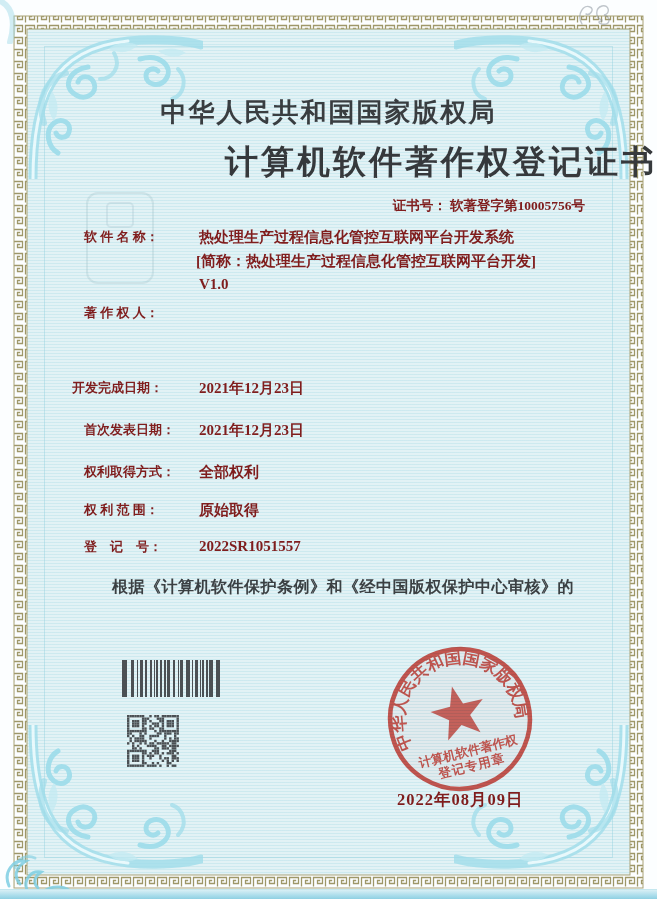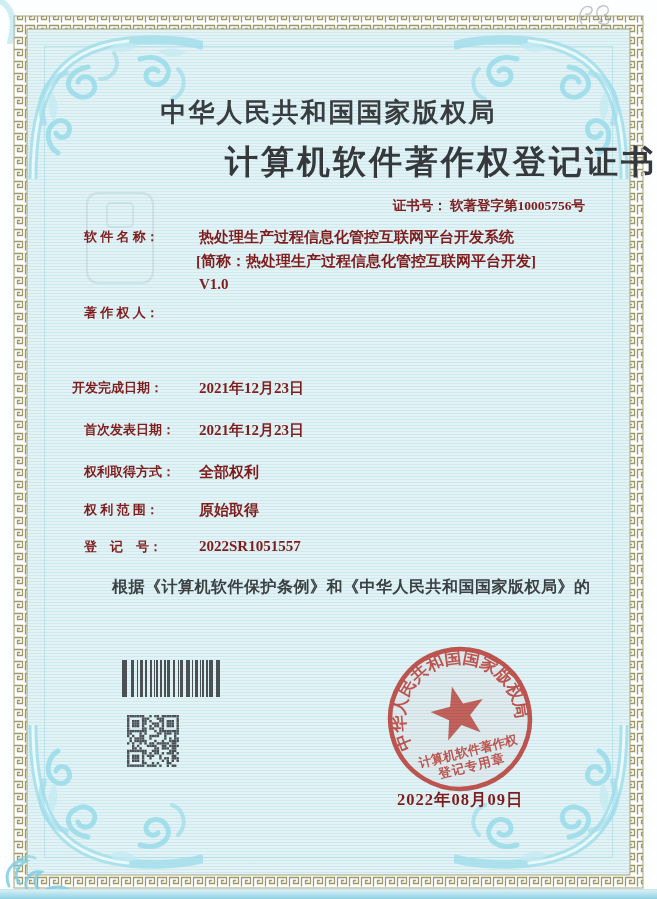--- a/index.html
+++ b/index.html
@@ -155,21 +155,21 @@
 
   <span class="t lbl" style="left:84px;top:463px">权利取得方式：</span>
   <span class="t val" style="left:199px;top:463px">全部权利</span>
 
   <span class="t lbl" style="left:84px;top:501px">权 利 范 围：</span>
   <span class="t val" style="left:199px;top:501px">原始取得</span>
 
   <span class="t lbl" style="left:84px;top:538px">登　记　号：</span>
   <span class="t val" style="left:199px;top:538px">2022SR1051557</span>
 
-  <span class="t stmt" style="left:112px;top:577px">根据《计算机软件保护条例》和《中华人民共和国国家版权局》的</span>
+  <span class="t stmt" style="left:112px;top:577px">根据《计算机软件保护条例》和《经中国版权保护中心审核》的</span>
 
   <div class="barcode">
       <i style="left: 9px; width: 3px;"></i>
       <i style="left: 15px; width: 1px;"></i>
       <i style="left: 18px; width: 3px;"></i>
       <i style="left: 23px; width: 2px;"></i>
       <i style="left: 28px; width: 2px;"></i>
       <i style="left: 32px; width: 1px;"></i>
       <i style="left: 34px; width: 2px;"></i>
       <i style="left: 38px; width: 2px;"></i>

